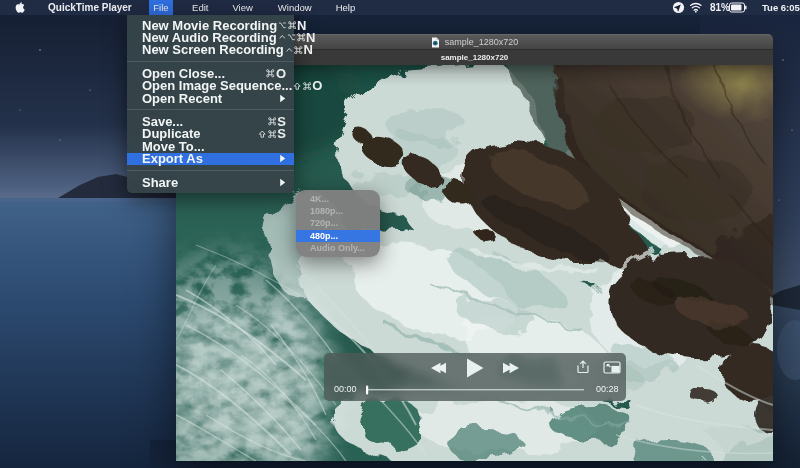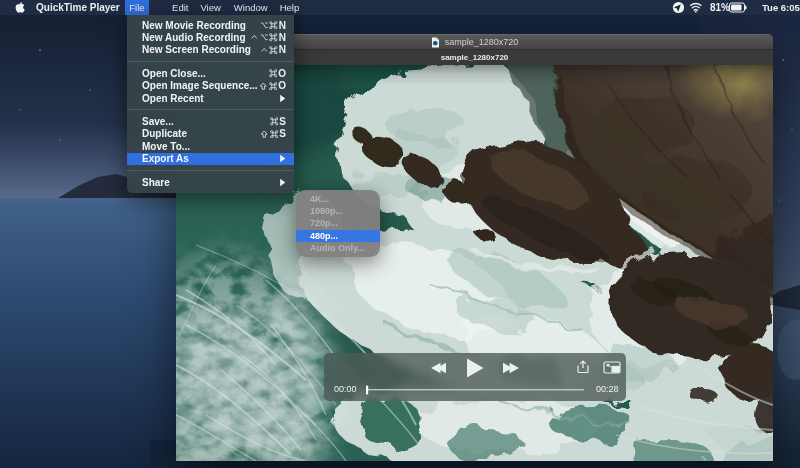--- a/index.html
+++ b/index.html
@@ -23,29 +23,29 @@
   
   #ctrl{position:absolute;left:148px;top:319px;width:302px;height:48px;
     border-radius:5px;background:rgba(78,90,87,0.78);
     backdrop-filter:blur(5px);}
   #ctrl .icons{position:absolute;left:0;top:4px;width:302px;height:22px;}
   #ctrl .tl{position:absolute;left:0;top:31px;width:302px;height:14px;
     color:#eef3f3;font-size:9px;}
   
   #mbar{position:absolute;left:0;top:0;width:800px;height:15px;
     background:#202b44;display:flex;align-items:center;color:#eceef2;
-    font-size:9.5px;}
+    font-size:9.5px;gap:12px;}
   #mbar .it{padding:0 6px;height:15px;display:flex;align-items:center;}
   #mbar .app{font-weight:bold;font-size:10px;padding:0 5px 0 11px;}
   #mbar .hl{background:#2f6fe0;padding:0 4.5px;}
   
   #menu{position:absolute;left:127px;top:15px;width:167px;
     background:rgba(54,68,73,0.97);border-radius:0 0 5px 5px;
     padding:4px 0 5px 0;box-shadow:0 6px 22px rgba(0,0,0,0.5);
-    font-size:10px;font-weight:bold;color:#f2f5f5;white-space:nowrap;}
+    font-size:13px;font-weight:bold;color:#f2f5f5;white-space:nowrap;}
   #menu .row{height:12.4px;display:flex;align-items:center;
     padding:0 8px 0 15px;}
   #menu .row .lab{flex:1 1 auto;}
   #menu .row .sc{display:flex;align-items:center;color:#eceeee;}
   #menu .sep{height:1px;background:rgba(255,255,255,0.13);margin:5px 0;}
   #menu .dis{color:#76838a;}
   #menu .hl{background:#2f6fe0;}
   #sub{position:absolute;left:296px;top:190px;width:84px;
     background:rgba(128,128,128,0.97);border-radius:9px;padding:2.5px 0;
     box-shadow:0 6px 20px rgba(0,0,0,0.45);font-size:9px;font-weight:bold;
@@ -333,21 +333,21 @@
 
 <div id="mbar">
   <div class="it" style="padding:0 0 0 15px;">
     <svg width="10" height="12" viewBox="0 0 11 13" fill="#f0f2f5">
       <path d="M7.6,0.3 c0.1,0.8 -0.2,1.6 -0.7,2.2 C6.4,3.1 5.6,3.6 4.8,3.5 C4.7,2.7 5.1,1.9 5.5,1.4 C6,0.8 6.9,0.4 7.6,0.3 Z"></path>
       <path d="M8.9,6.9 c0,-1.5 1.2,-2.2 1.3,-2.3 c-0.7,-1 -1.8,-1.2 -2.2,-1.2 c-0.9,-0.1 -1.8,0.6 -2.3,0.6 c-0.5,0 -1.2,-0.5 -2,-0.5 C2.7,3.5 1.7,4 1.2,5 c-1.1,1.9 -0.3,4.7 0.8,6.2 c0.5,0.8 1.1,1.6 1.9,1.6 c0.8,0 1.1,-0.5 2,-0.5 c0.9,0 1.2,0.5 2,0.5 c0.8,0 1.4,-0.8 1.9,-1.5 c0.6,-0.9 0.8,-1.7 0.9,-1.8 C10.6,9.4 8.9,8.7 8.9,6.9 Z" transform="translate(0,-1.2)"></path>
     </svg>
   </div>
   <div class="it app">QuickTime Player</div>
   <div class="it hl">File</div>
-  <div class="it" style="margin-left:17px;">Edit</div>
+  <div class="it" style="margin-left:1px;">Edit</div>
   <div class="it">View</div>
   <div class="it" style="margin-left:1px;">Window</div>
   <div class="it">Help</div>
   <svg width="96" height="15" viewBox="0 0 96 15" style="position:absolute;left:660px;top:0;">
     <circle cx="18.5" cy="7.5" r="5.6" fill="#f0f2f5"></circle>
     <path d="M20.8,4.4 L13.9,7.3 L17.1,8.7 L18.1,12 Z" fill="#1a2338"></path>
     <g stroke="#f0f2f5" fill="none" stroke-width="1.3" stroke-linecap="round">
       <path d="M30.5,5.4 a8.4,8.4 0 0 1 10.6,0"></path>
       <path d="M32.3,7.8 a5.5,5.5 0 0 1 7,0"></path>
       <path d="M34.1,10.2 a2.7,2.7 0 0 1 3.4,0"></path>

